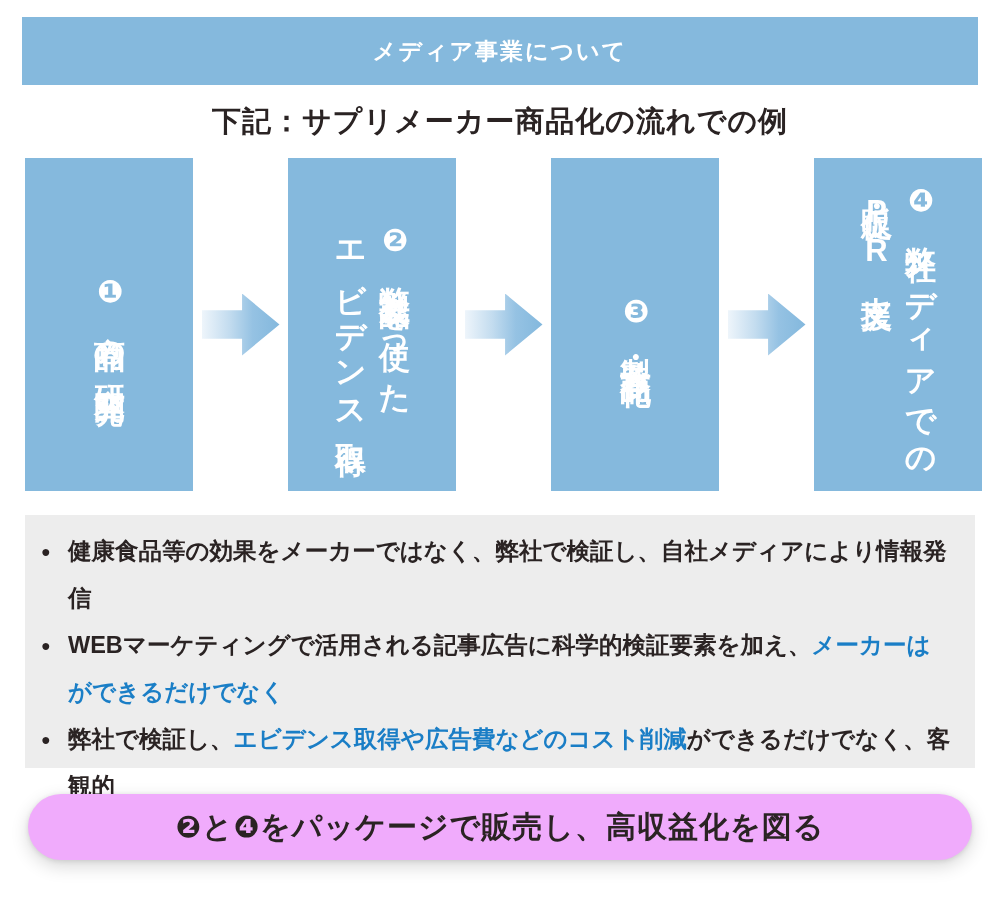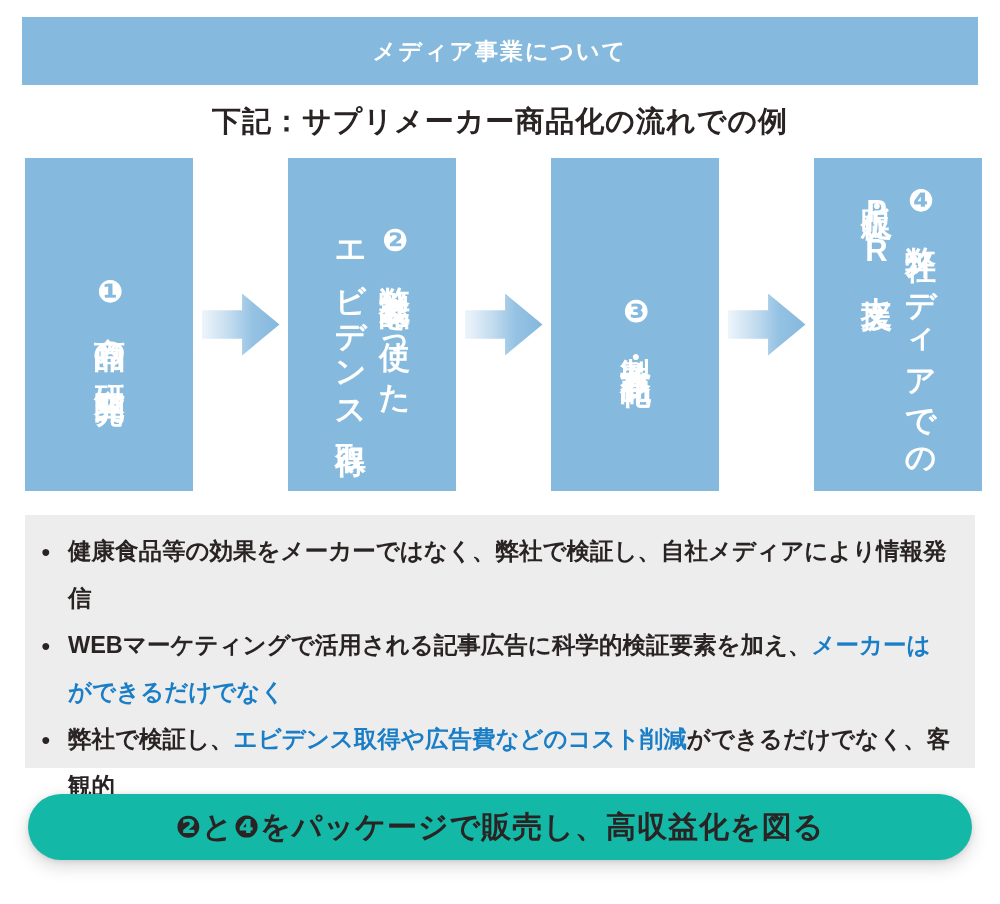--- a/index.html
+++ b/index.html
@@ -81,21 +81,21 @@
     flex:none; width:27px;
     font-size:16px; line-height:47px;
   }
   .bullet .text{ flex:1; }
   .seg-blue{ color:var(--blue); }
   .seg-dark{ color:var(--dark); }
   
   .pill{
     position:absolute; left:28px; top:794px;
     width:944px; height:66px;
-    background:#14b8a6;
+    background:#f0abfc;
     border-radius:33px;
     box-shadow:0 6px 18px rgba(0,0,0,0.16), 0 1px 5px rgba(0,0,0,0.10);
     display:flex; align-items:center; justify-content:center;
   }
   .pill .pill-text{
     font-size:30px; font-weight:bold; color:var(--dark);
     letter-spacing:1px;
   }
 </style>
 </head>

